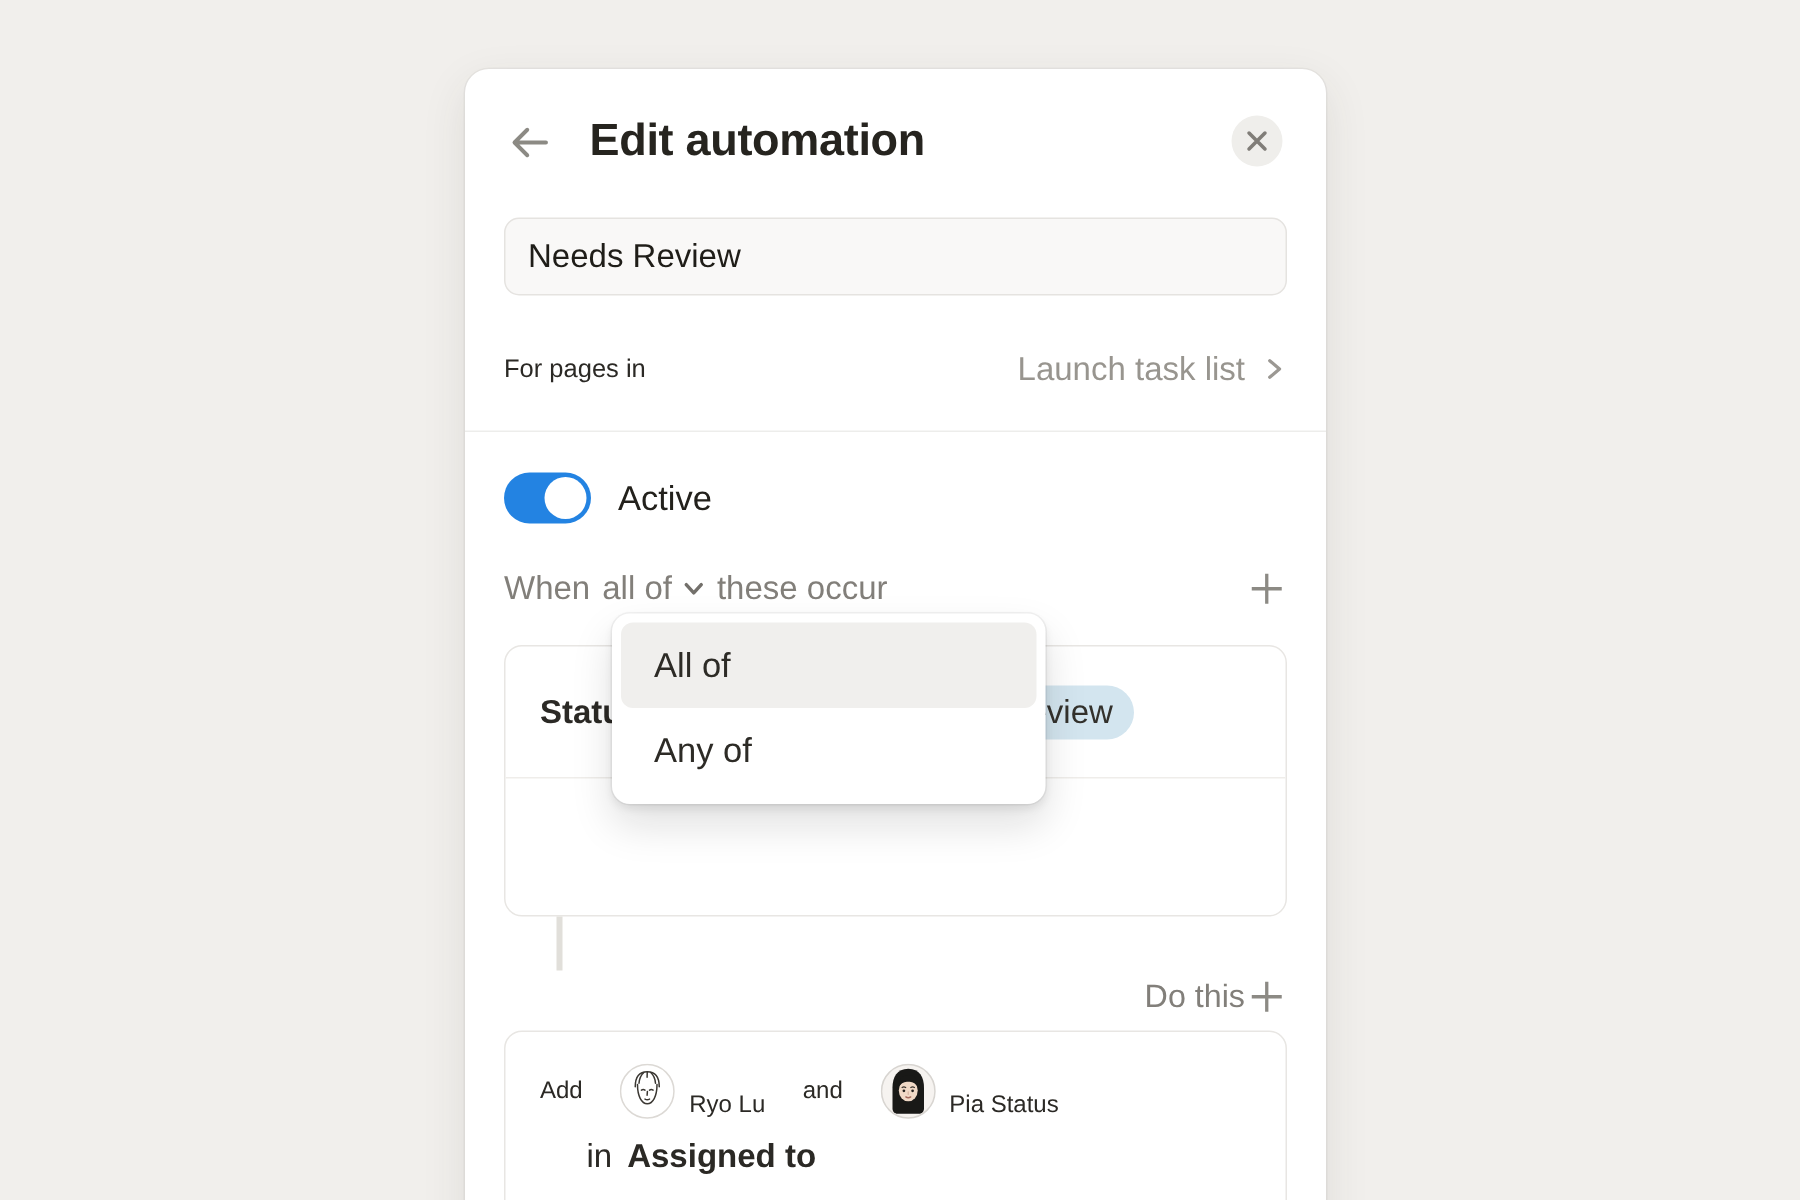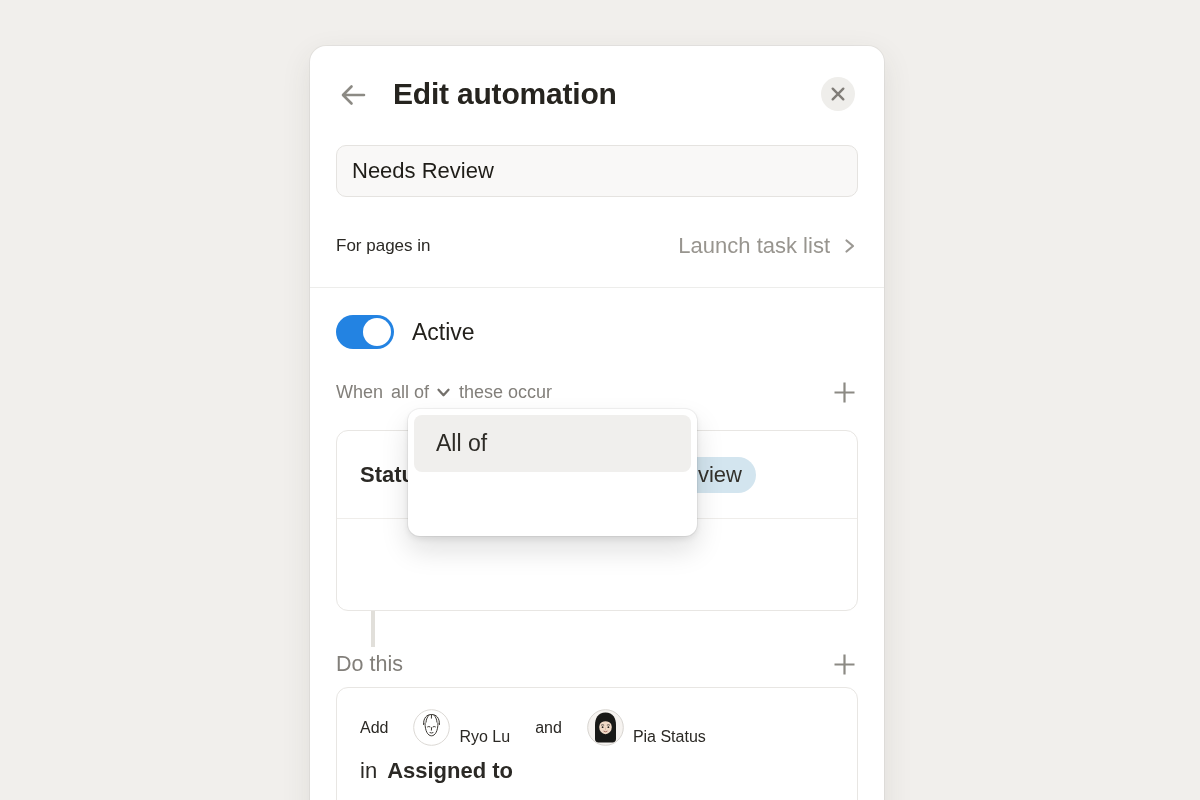--- a/index.html
+++ b/index.html
@@ -47,47 +47,47 @@
   .card-divider{position:absolute;left:0;top:241px;width:100%;height:1px;background:var(--divider);}
 
   
   .toggle-row{position:absolute;left:26px;top:269px;display:flex;align-items:center;gap:18px;}
   .toggle{position:relative;width:58px;height:34px;border-radius:17px;background:var(--accent-blue);cursor:pointer;flex:0 0 auto;}
   .toggle-knob{position:absolute;right:3px;top:3px;width:28px;height:28px;border-radius:50%;background:#fff;}
   .toggle-label{font-size:23px;font-weight:500;color:#23211c;}
 
   
   .when-row{position:absolute;left:26px;top:331px;width:522px;height:30px;display:flex;align-items:center;justify-content:space-between;}
-  .when-left{display:flex;align-items:flex-start;gap:8px;font-size:18px;color:var(--text-gray);}
+  .when-left{display:flex;align-items:flex-start;gap:8px;font-size:22px;color:var(--text-gray);}
   .operator-trigger{display:flex;align-items:center;gap:7px;cursor:pointer;}
   .plus-btn{width:28px;height:28px;display:flex;align-items:center;justify-content:center;cursor:pointer;border-radius:6px;}
 
   
   .cond-box{position:absolute;left:26px;top:384px;width:522px;height:181px;border:1px solid var(--border);border-radius:12px;background:#fff;overflow:hidden;}
   .cond-row{display:flex;align-items:center;padding-left:23px;font-size:22px;color:var(--text-dark);cursor:pointer;}
   .cond-row-1{height:88px;border-bottom:1px solid #efedea;}
   .cond-row-2{height:91px;}
   .cond-prop{font-weight:700;margin-right:9px;}
   .pill{display:inline-flex;align-items:center;font-size:22px;color:#33312c;padding:4px 14px;line-height:28px;}
   .pill-status{background:var(--status-pill-bg);border-radius:999px;margin-left:96px;}
   .pill-priority{background:var(--priority-pill-bg);border-radius:6px;margin-left:10px;padding:4px 13px;}
 
   
   .connector{position:absolute;left:61px;top:565px;width:3.5px;height:36px;background:#e1dfda;}
 
   
-  .dothis-row{position:absolute;left:26px;top:603px;width:522px;height:30px;display:flex;align-items:center;justify-content:space-between;}
+  .dothis-row{position:absolute;left:26px;top:603px;width:522px;height:30px;display:flex;align-items:center;justify-content:flex-end;}
   .dothis-label{font-size:21.5px;color:var(--text-gray);}
 
   
   .action-box{position:absolute;left:26px;top:641px;width:522px;height:175px;border:1px solid var(--border);border-radius:12px;background:#fff;padding:21px 23px 0 23px;cursor:pointer;}
   .action-line1{display:flex;align-items:center;gap:25px;font-size:16px;color:var(--text-dark);}
   .person{display:flex;align-items:flex-end;gap:9px;}
   .avatar{width:37px;height:37px;flex:0 0 auto;}
-  .action-line2{display:flex;align-items:flex-start;gap:10px;font-size:22px;color:var(--text-dark);margin-top:12px;}
+  .action-line2{display:flex;align-items:flex-start;gap:10px;font-size:22px;color:var(--text-dark);margin-top:12px;margin-left:31px;}
   .action-prop{font-weight:700;}
 
   
   .dropdown{
     position:absolute;left:98px;top:363px;width:289px;height:127px;z-index:10;
     background:#fff;border-radius:12px;padding:6px;
     box-shadow:0 0 0 1px rgba(15,15,15,0.05), 0 3px 6px rgba(15,15,15,0.08), 0 14px 28px rgba(15,15,15,0.13);
   }
   .dd-item{height:57px;display:flex;align-items:center;padding-left:22px;font-size:23px;color:#2d2b26;border-radius:8px;cursor:pointer;}
   .dd-item.selected{background:#f0efed;}
@@ -232,16 +232,17 @@
         </span>
       </div>
       <div class="action-line2">
         <span>in</span>
         <span class="action-prop">Assigned to</span>
       </div>
     </div>
 
     <div class="dropdown">
       <div class="dd-item selected">All of</div>
+      <div class="dd-item">Any of</div>
     </div>
 
   </div>
 </div>
 
 </body></html>

